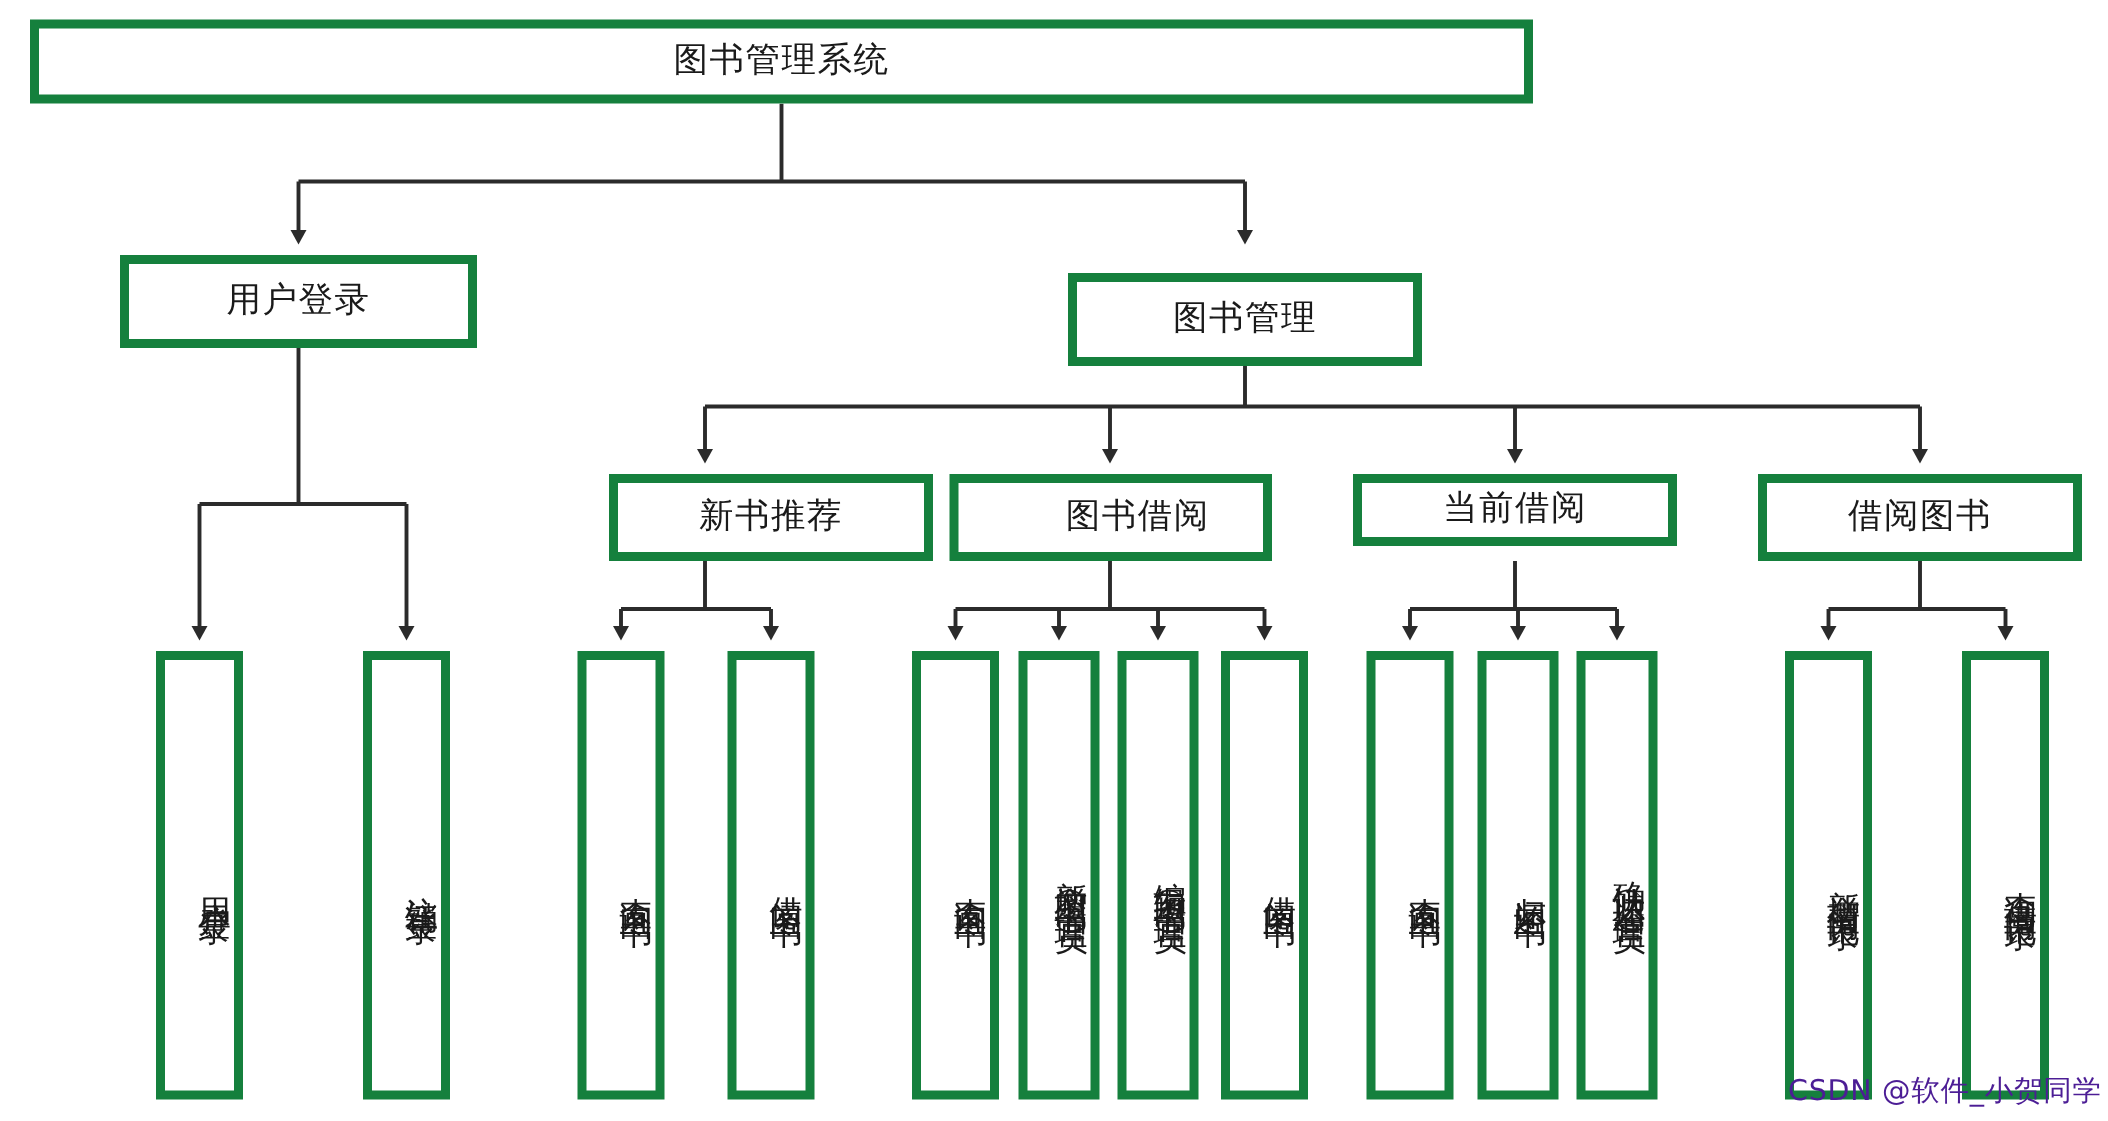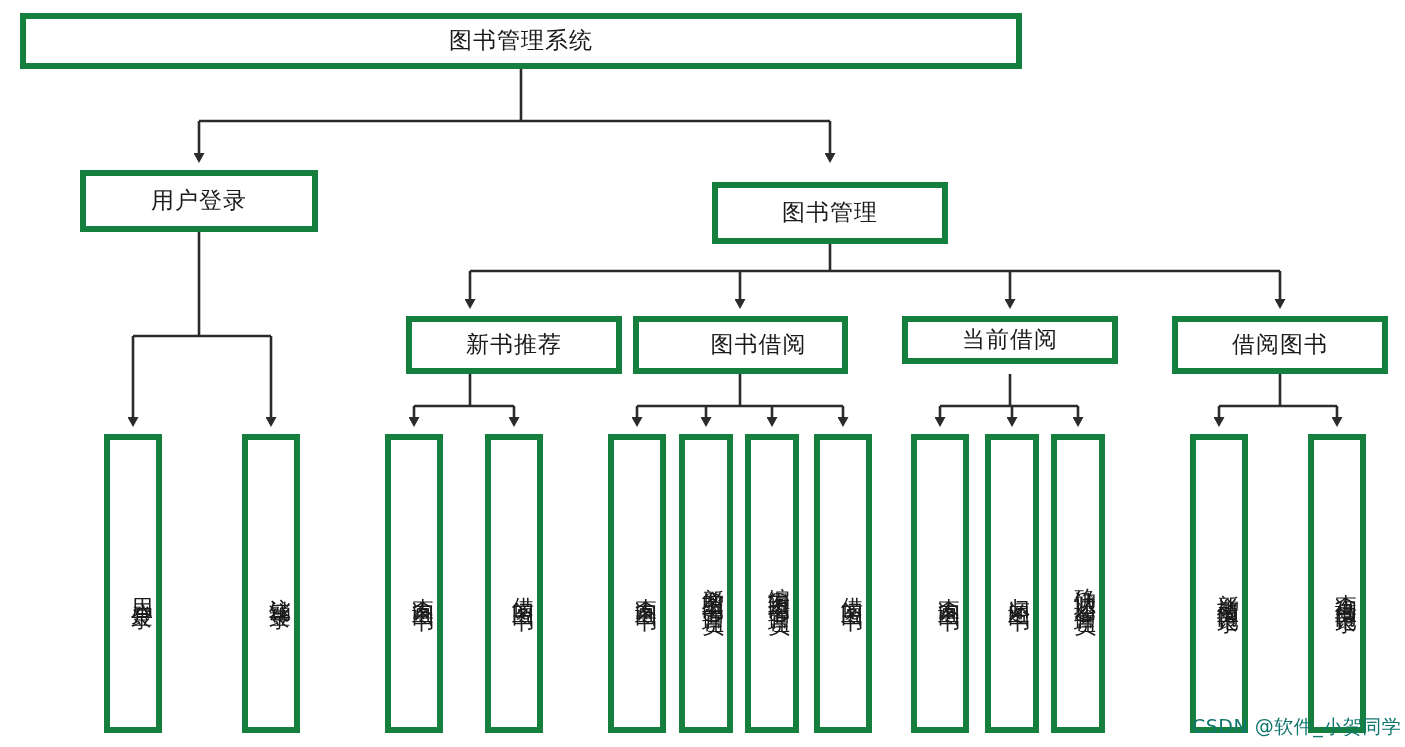--- a/index.html
+++ b/index.html
@@ -55,21 +55,21 @@
     position: absolute;
     left: 0;
     top: 0;
     width: 1405px;
     height: 747px;
     pointer-events: none;
   }
   .watermark {
     position: absolute;
     font-size: 19px;
-    color: #0f766e;
+    color: #4c1d95;
     white-space: nowrap;
     letter-spacing: 0.5px;
   }
 </style>
 </head>
 <body>
 
 <div id="canvas">
 
   <svg id="edges" viewBox="0 0 1405 747" xmlns="http://www.w3.org/2000/svg">

